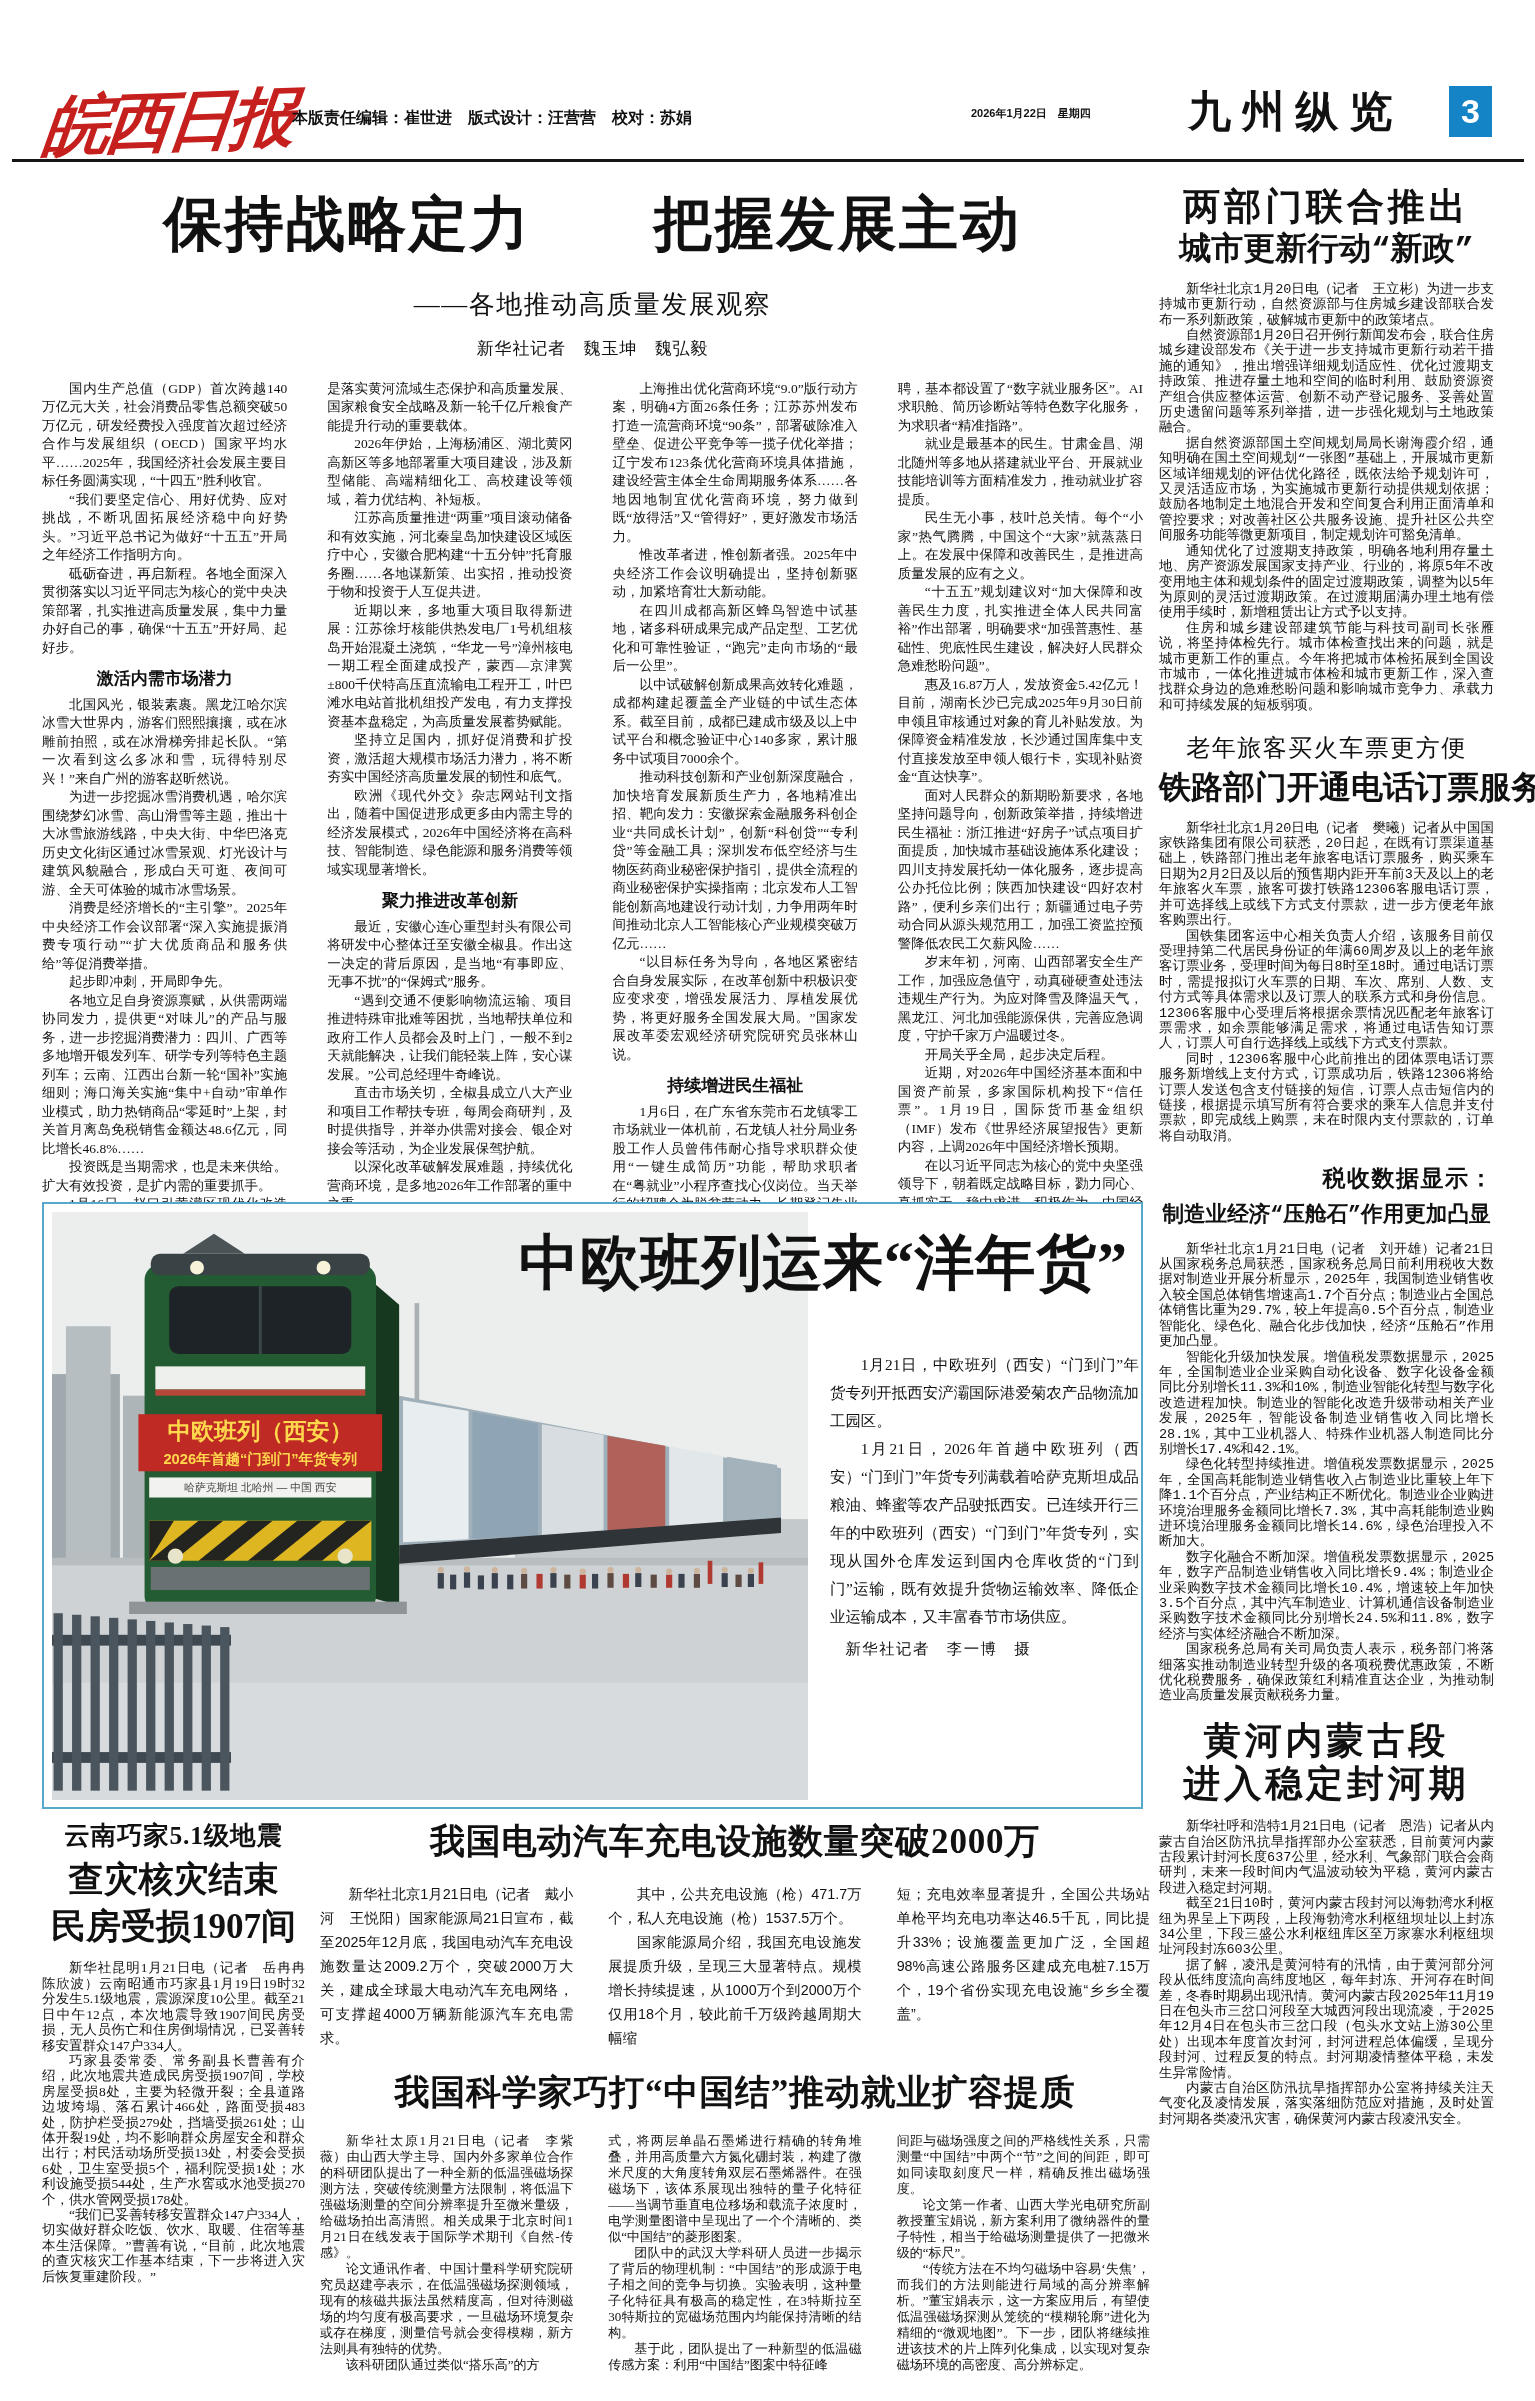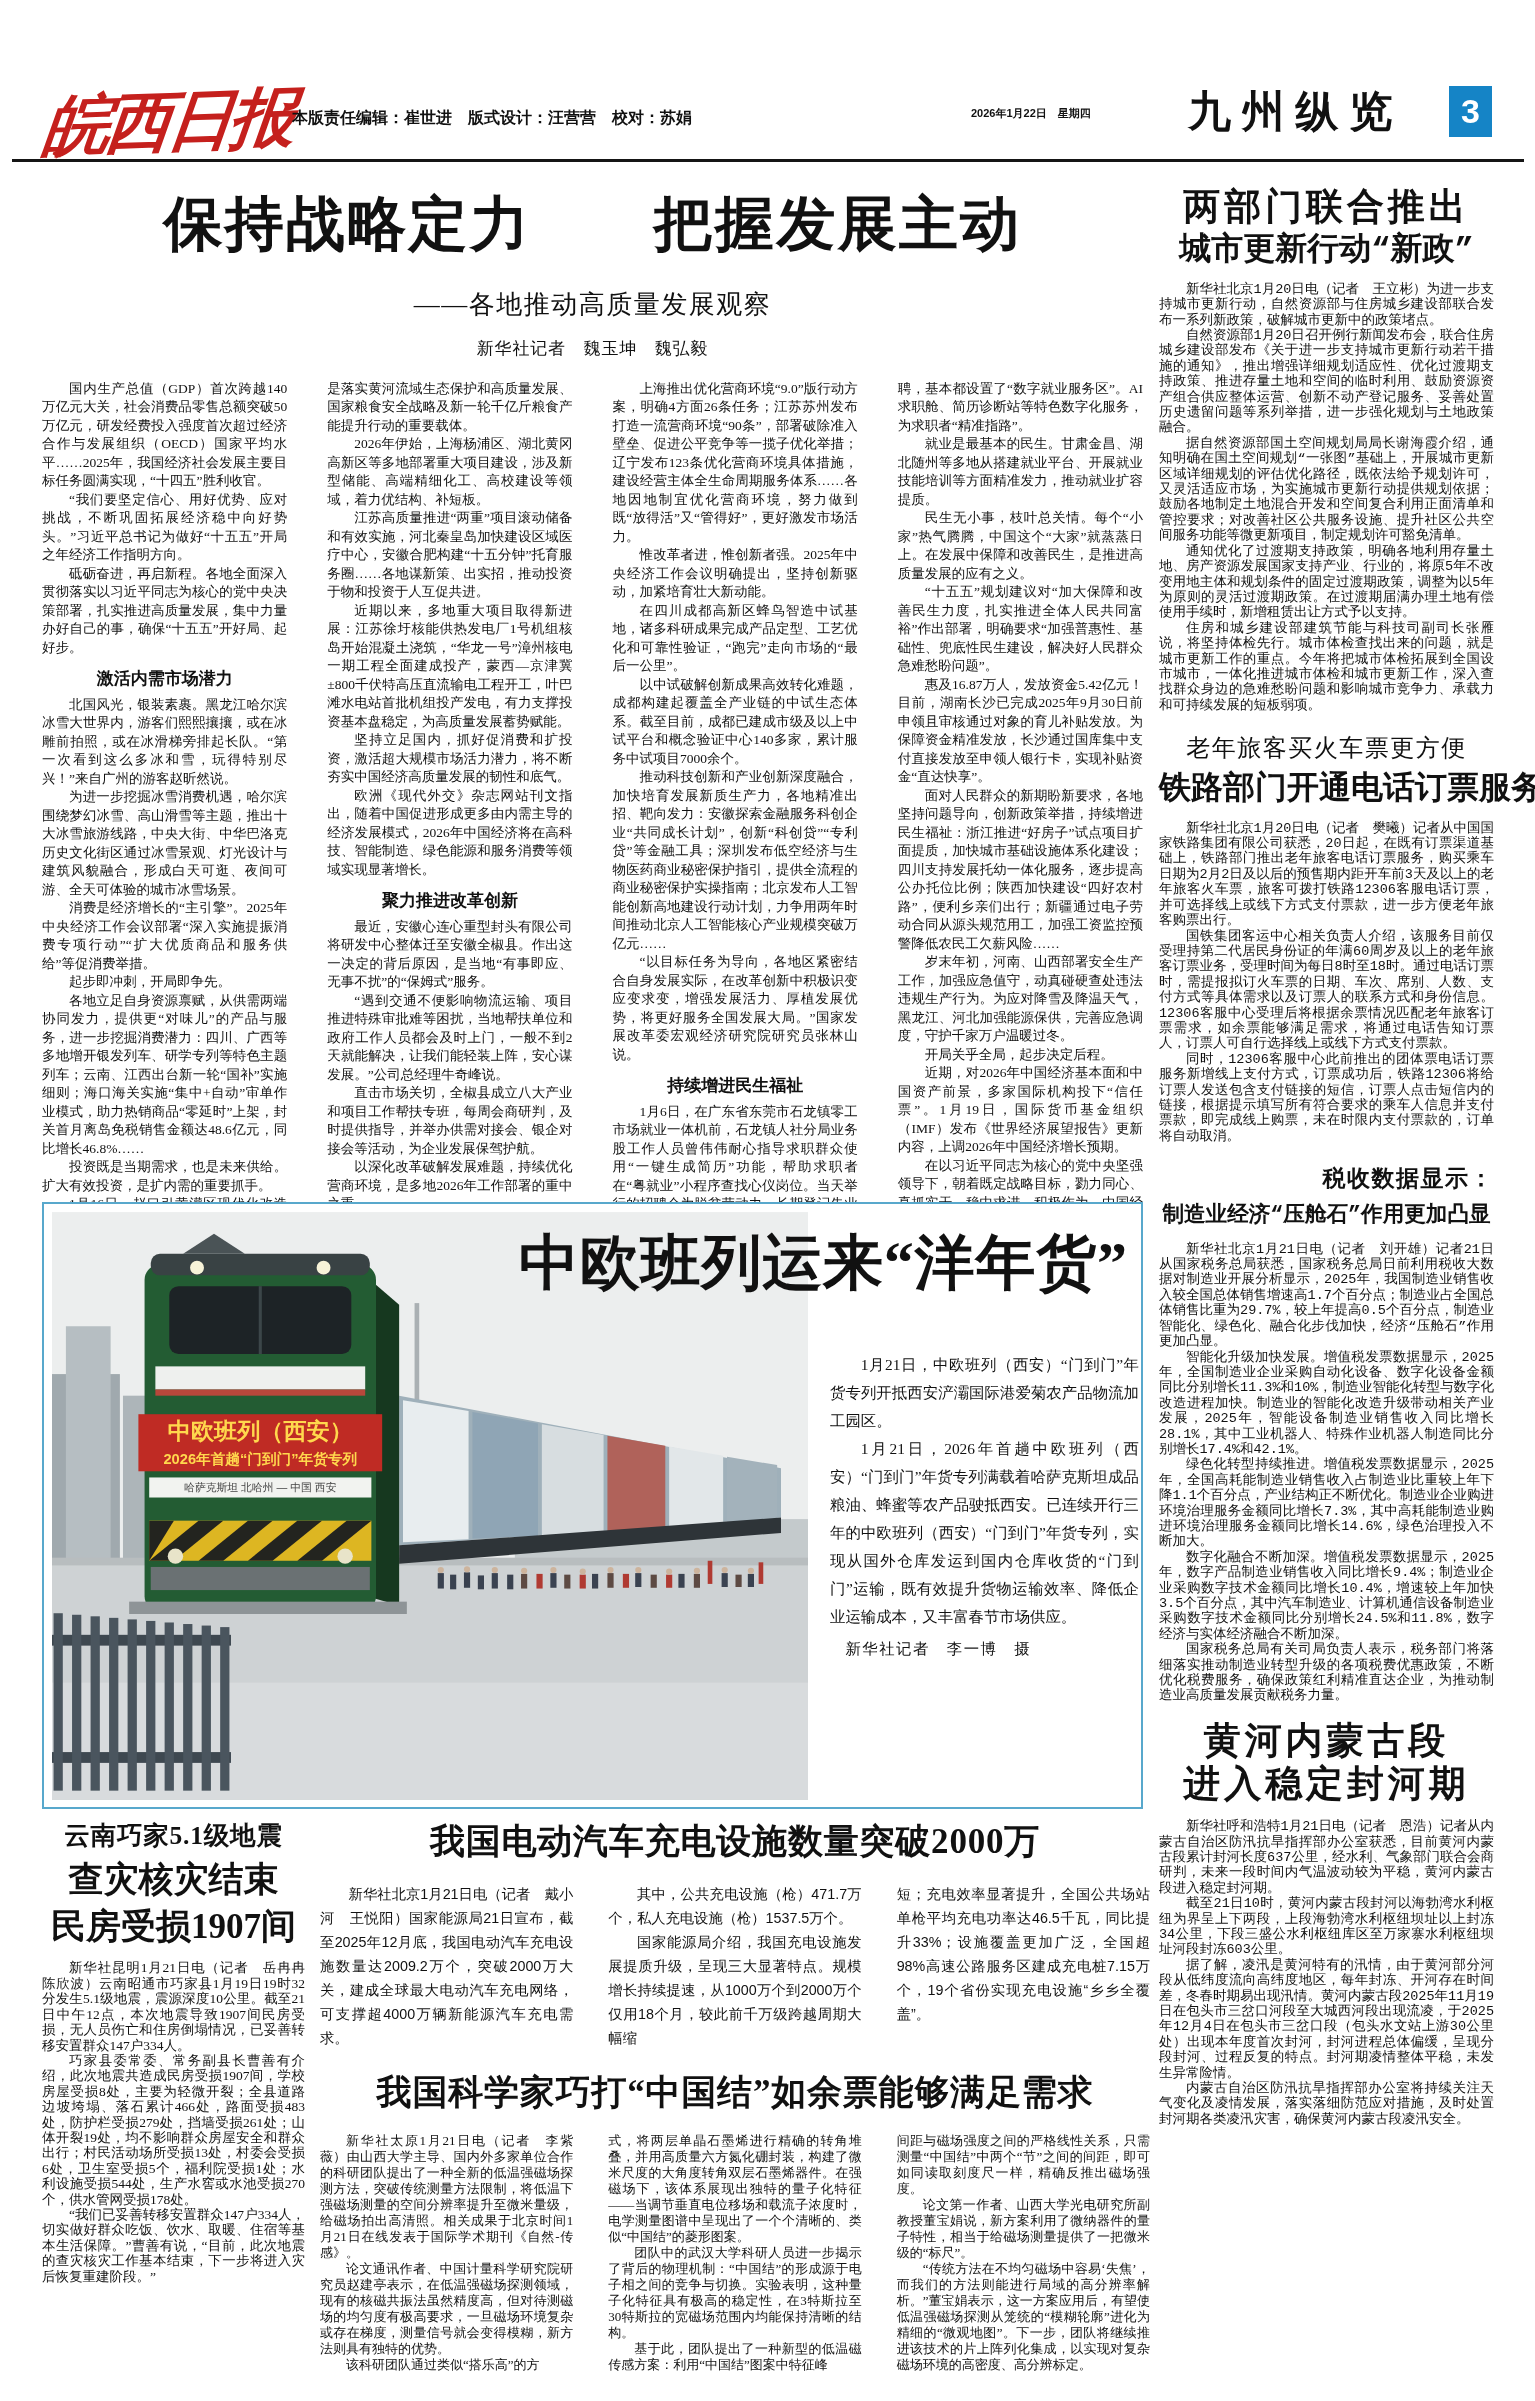--- a/index.html
+++ b/index.html
@@ -330,21 +330,21 @@
         <div class="bm-col">
             <p class="para">其中，公共充电设施（枪）471.7万个，私人充电设施（枪）1537.5万个。</p>
             <p class="para">国家能源局介绍，我国充电设施发展提质升级，呈现三大显著特点。规模增长持续提速，从1000万个到2000万个仅用18个月，较此前千万级跨越周期大幅缩</p>
           </div>
         <div class="bm-col">
             <p class="para cont">短；充电效率显著提升，全国公共场站单枪平均充电功率达46.5千瓦，同比提升33%；设施覆盖更加广泛，全国超98%高速公路服务区建成充电桩7.15万个，19个省份实现充电设施“乡乡全覆盖”。</p>
           </div>
       </div>
     </article>
     <article class="art-magnet">
-      <h2 class="bm-h">我国科学家巧打“中国结”如余票能够满足需求</h2>
+      <h2 class="bm-h">我国科学家巧打“中国结”推动就业扩容提质</h2>
       <div class="bm-cols song">
         <div class="bm-col">
             <p class="para">新华社太原1月21日电（记者　李紫薇）由山西大学主导、国内外多家单位合作的科研团队提出了一种全新的低温强磁场探测方法，突破传统测量方法限制，将低温下强磁场测量的空间分辨率提升至微米量级，给磁场拍出高清照。相关成果于北京时间1月21日在线发表于国际学术期刊《自然-传感》。</p>
             <p class="para">论文通讯作者、中国计量科学研究院研究员赵建亭表示，在低温强磁场探测领域，现有的核磁共振法虽然精度高，但对待测磁场的均匀度有极高要求，一旦磁场环境复杂或存在梯度，测量信号就会变得模糊，新方法则具有独特的优势。</p>
             <p class="para">该科研团队通过类似“搭乐高”的方</p>
           </div>
         <div class="bm-col">
             <p class="para cont">式，将两层单晶石墨烯进行精确的转角堆叠，并用高质量六方氮化硼封装，构建了微米尺度的大角度转角双层石墨烯器件。在强磁场下，该体系展现出独特的量子化特征——当调节垂直电位移场和载流子浓度时，电学测量图谱中呈现出了一个个清晰的、类似“中国结”的菱形图案。</p>
             <p class="para">团队中的武汉大学科研人员进一步揭示了背后的物理机制：“中国结”的形成源于电子相之间的竞争与切换。实验表明，这种量子化特征具有极高的稳定性，在3特斯拉至30特斯拉的宽磁场范围内均能保持清晰的结构。</p>
             <p class="para">基于此，团队提出了一种新型的低温磁传感方案：利用“中国结”图案中特征峰</p>

